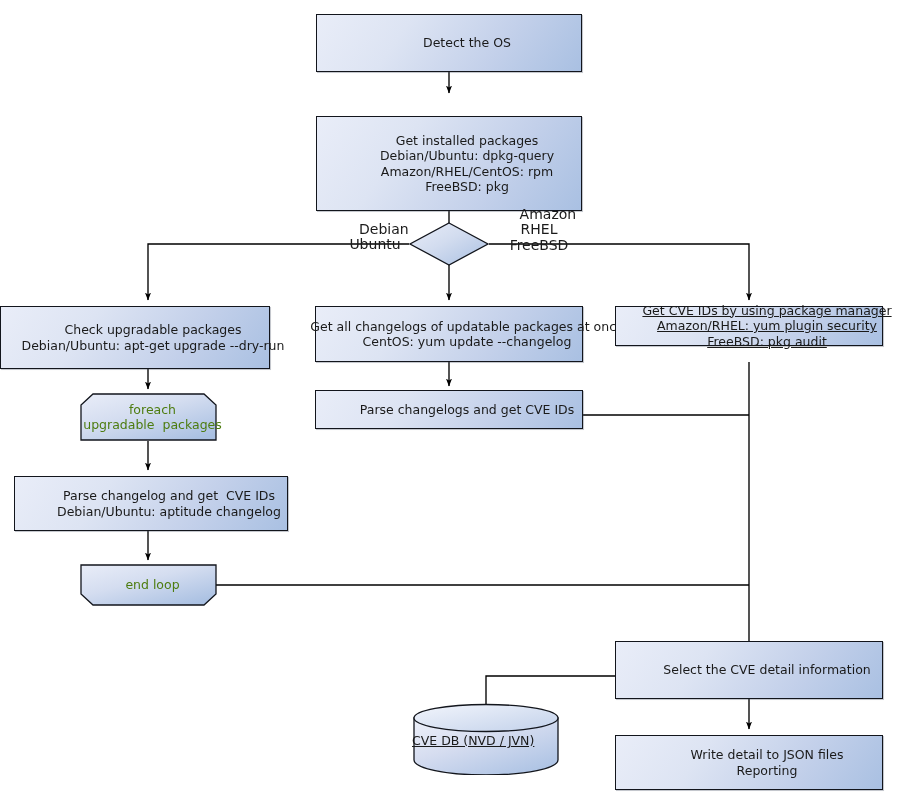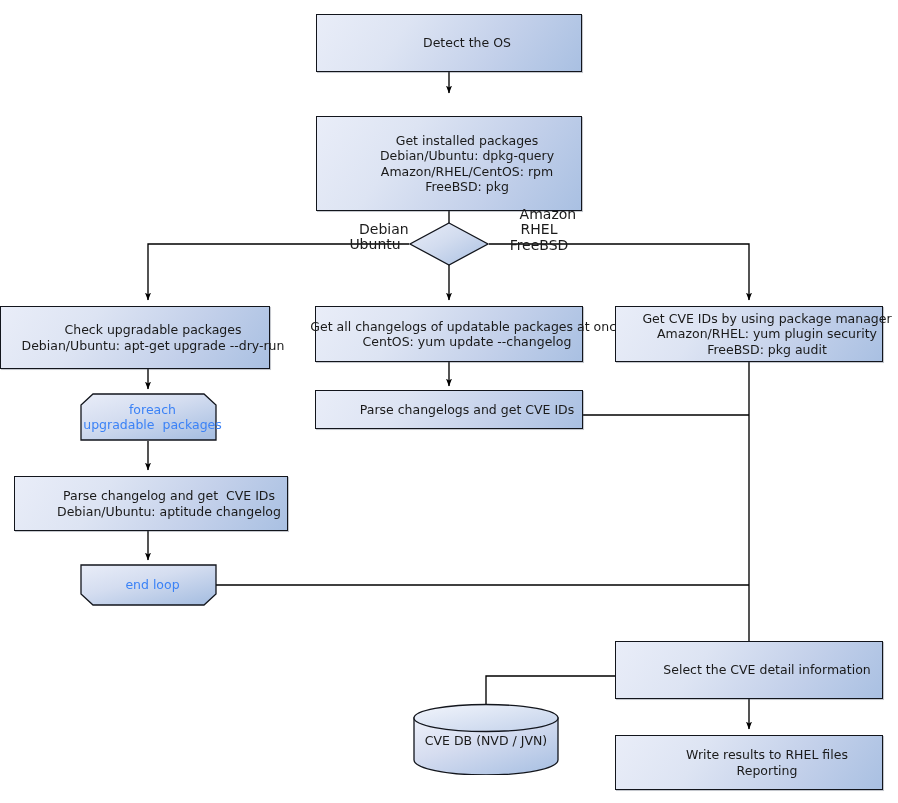--- a/index.html
+++ b/index.html
@@ -62,36 +62,37 @@
   }
   .loopstart .txt, .loopend .txt {
     position: absolute;
     left: 0; top: 0; right: 0; bottom: 0;
     display: flex;
     align-items: center;
     justify-content: center;
     text-align: center;
     font-size: 12.5px;
     line-height: 15.5px;
-    color: #3b82f6;
+    color: #4d7c0f;
     white-space: pre;
     padding-left: 8px;
   }
   .cyl {
     position: absolute;
   }
   .cyl .txt {
     position: absolute;
     left: 0; right: 0;
     top: 50%;
     transform: translateY(-40%);
-    text-align: center;
+    text-align: left;
     font-size: 12.5px;
     color: #1a1a1a;
     white-space: pre;
+    text-decoration: underline;
   }
 </style>
 </head>
 <body>
 
 <div id="canvas">
 
   <svg class="edges" viewBox="0 0 898 803" xmlns="http://www.w3.org/2000/svg">
     <defs>
       <marker id="arrow" markerWidth="9" markerHeight="9" refX="7.4" refY="3.6" orient="auto" markerUnits="userSpaceOnUse">
@@ -169,21 +170,21 @@
   <div class="node boxshape" style="left:0; top:306px; width:270px; height:63px;">
     <span>Check upgradable packages
 Debian/Ubuntu: apt-get upgrade --dry-run</span>
   </div>
 
   <div class="node boxshape" style="left:315px; top:306px; width:268px; height:56px;">
     <span>Get all changelogs of updatable packages at once
 CentOS: yum update --changelog</span>
   </div>
 
-  <div class="node boxshape" style="left:615px; top:306px; width:268px; height:56px;">
+  <div class="node boxshape" style="left:615px; top:306px; width:268px; height:40px;text-decoration:underline;">
     <span>Get CVE IDs by using package manager
 Amazon/RHEL: yum plugin security
 FreeBSD: pkg audit</span>
   </div>
 
   <div class="loopstart" style="left:80px; top:393px; width:137px; height:48px;">
     <svg width="137" height="48" viewBox="0 0 137 48" xmlns="http://www.w3.org/2000/svg">
       <defs>
         <linearGradient id="lg1" x1="0" y1="0" x2="0.85" y2="1">
           <stop offset="0%" stop-color="#e9edf8"></stop>
@@ -237,17 +238,17 @@
           <stop offset="100%" stop-color="#c2d1ea"></stop>
         </linearGradient>
       </defs>
       <path d="M2,15 L2,57 A72,15 0 0 0 146,57 L146,15 Z" fill="url(#cg)" stroke="#12151c" stroke-width="1.3"></path>
       <ellipse cx="74" cy="15" rx="72" ry="13.5" fill="url(#cgtop)" stroke="#12151c" stroke-width="1.3"></ellipse>
     </svg>
     <div class="txt">CVE DB (NVD / JVN)</div>
   </div>
 
   <div class="node boxshape" style="left:615px; top:735px; width:268px; height:55px;">
-    <span>Write results to RHEL files
+    <span>Write detail to JSON files
 Reporting</span>
   </div>
 
 </div>
 
 </body></html>

